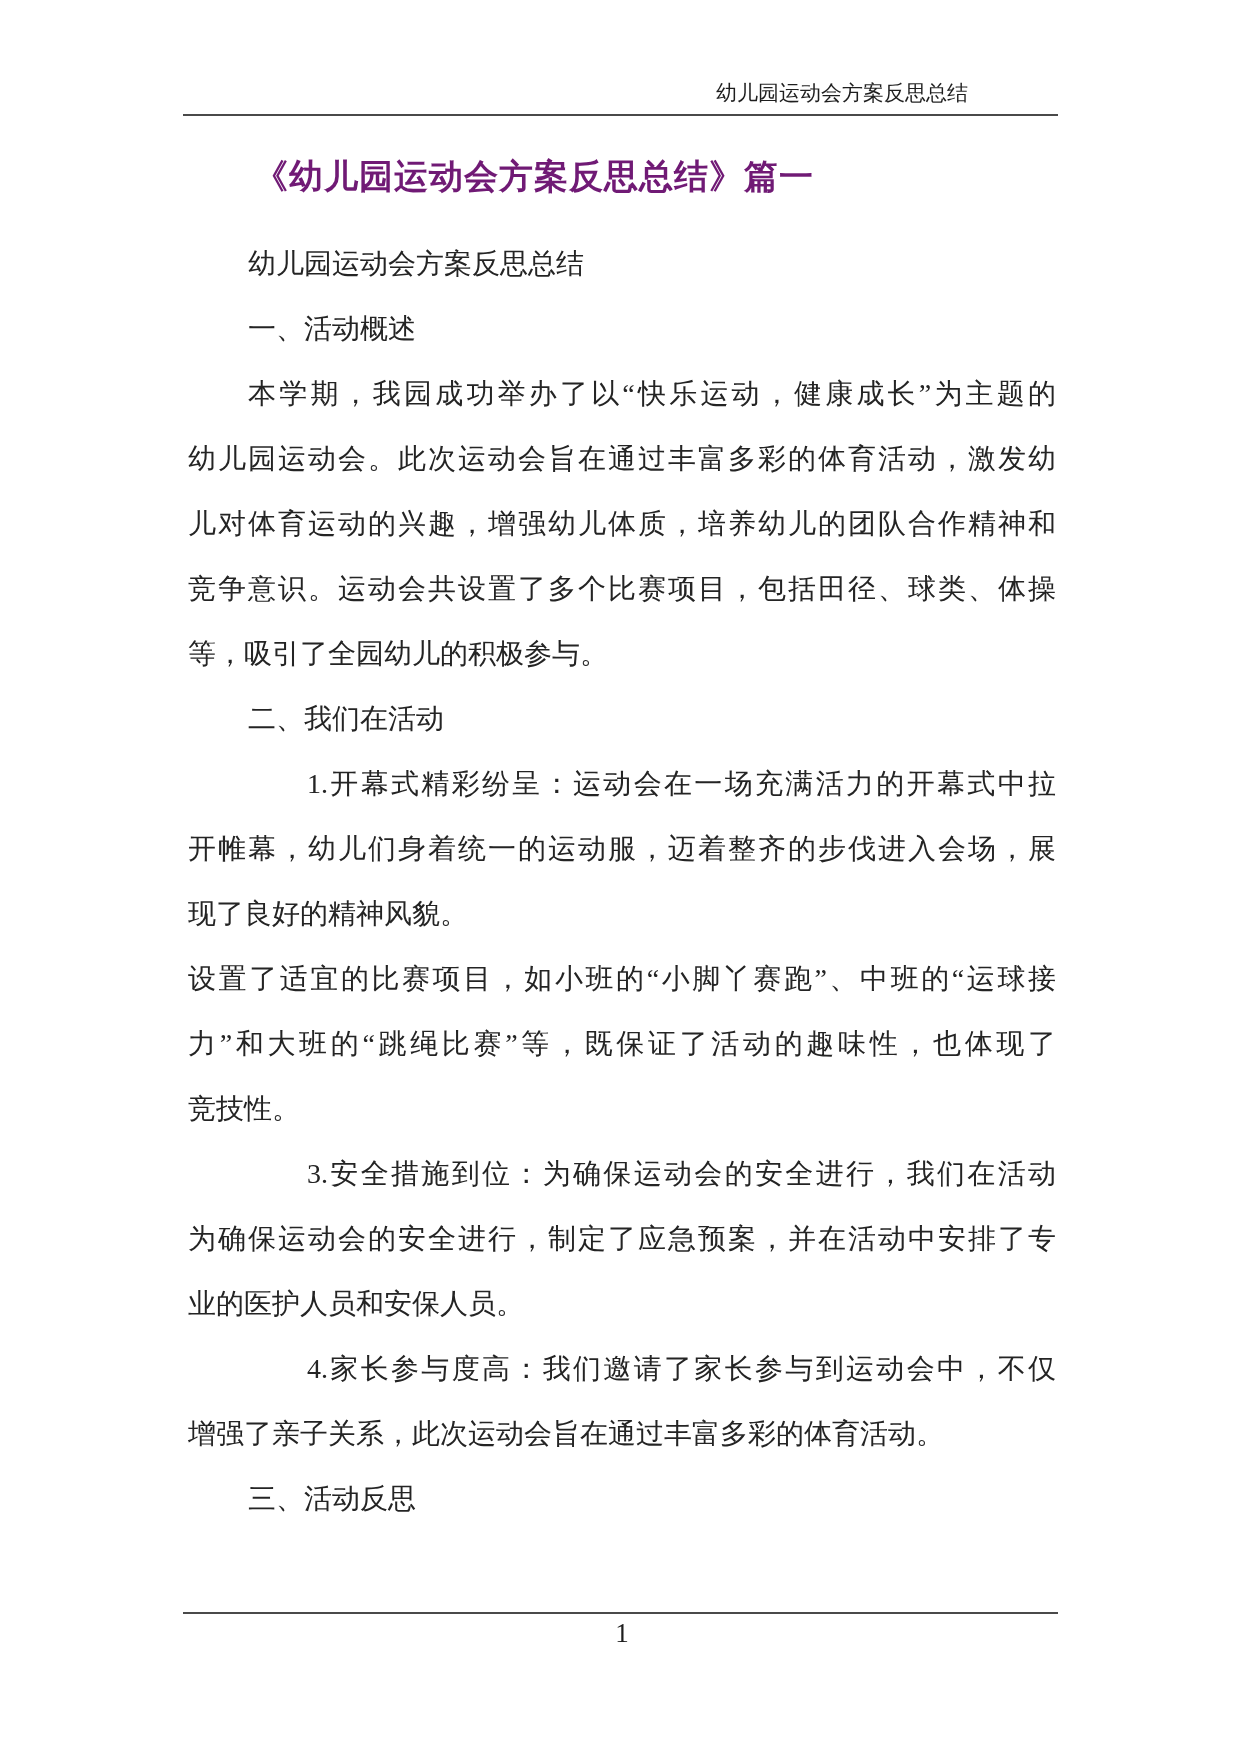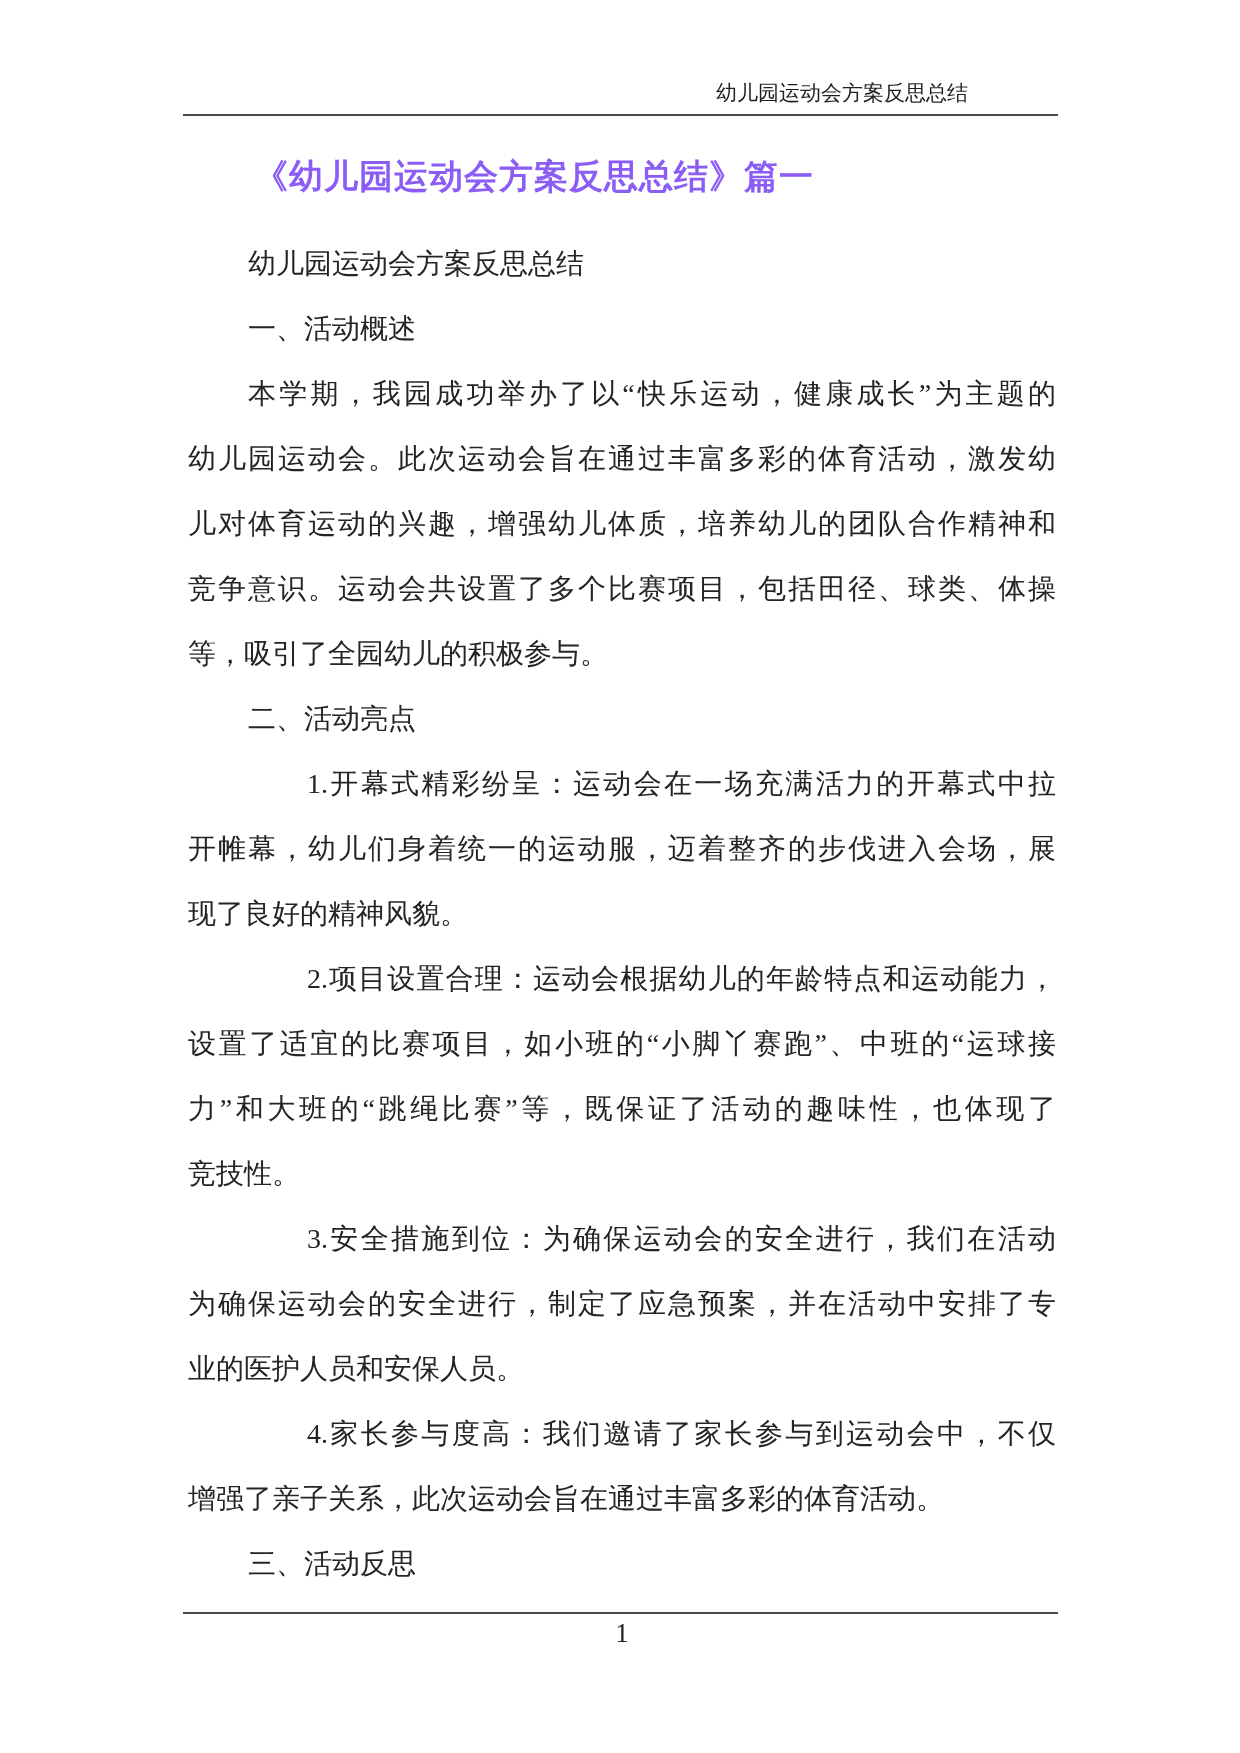--- a/index.html
+++ b/index.html
@@ -33,21 +33,21 @@
     position: absolute;
     top: 156px;
     left: 188px;
     width: 868px;
     font-size: 34px;
     font-weight: bold;
     letter-spacing: 1px;
     line-height: 1.25;
     text-indent: 66px;
     white-space: nowrap;
-    color: #8b5cf6;
+    color: #701a75;
   }
   .body-lines {
     position: absolute;
     top: 231px;
     left: 188px;
     width: 868px;
     font-size: 28px;
     color: #242424;
   }
   .text-line {
@@ -92,25 +92,24 @@
   <div class="doc-title">《幼儿园运动会方案反思总结》篇一</div>
 
   <div class="body-lines" id="body-lines">
       <div class="text-line indent-para">幼儿园运动会方案反思总结</div>
       <div class="text-line indent-para">一、活动概述</div>
       <div class="text-line indent-para full">本学期，我园成功举办了以“快乐运动，健康成长”为主题的</div>
       <div class="text-line full">幼儿园运动会。此次运动会旨在通过丰富多彩的体育活动，激发幼</div>
       <div class="text-line full">儿对体育运动的兴趣，增强幼儿体质，培养幼儿的团队合作精神和</div>
       <div class="text-line full">竞争意识。运动会共设置了多个比赛项目，包括田径、球类、体操</div>
       <div class="text-line">等，吸引了全园幼儿的积极参与。</div>
-      <div class="text-line indent-para">二、活动亮点</div>
+      <div class="text-line indent-para">二、我们在活动</div>
       <div class="text-line indent-item full">1.开幕式精彩纷呈：运动会在一场充满活力的开幕式中拉</div>
       <div class="text-line full">开帷幕，幼儿们身着统一的运动服，迈着整齐的步伐进入会场，展</div>
       <div class="text-line">现了良好的精神风貌。</div>
-      <div class="text-line indent-item full">2.项目设置合理：运动会根据幼儿的年龄特点和运动能力，</div>
       <div class="text-line full">设置了适宜的比赛项目，如小班的“小脚丫赛跑”、中班的“运球接</div>
       <div class="text-line full">力”和大班的“跳绳比赛”等，既保证了活动的趣味性，也体现了</div>
       <div class="text-line">竞技性。</div>
       <div class="text-line indent-item full">3.安全措施到位：为确保运动会的安全进行，我们在活动</div>
       <div class="text-line full">为确保运动会的安全进行，制定了应急预案，并在活动中安排了专</div>
       <div class="text-line">业的医护人员和安保人员。</div>
       <div class="text-line indent-item full">4.家长参与度高：我们邀请了家长参与到运动会中，不仅</div>
       <div class="text-line">增强了亲子关系，此次运动会旨在通过丰富多彩的体育活动。</div>
       <div class="text-line indent-para">三、活动反思</div>
     </div>

